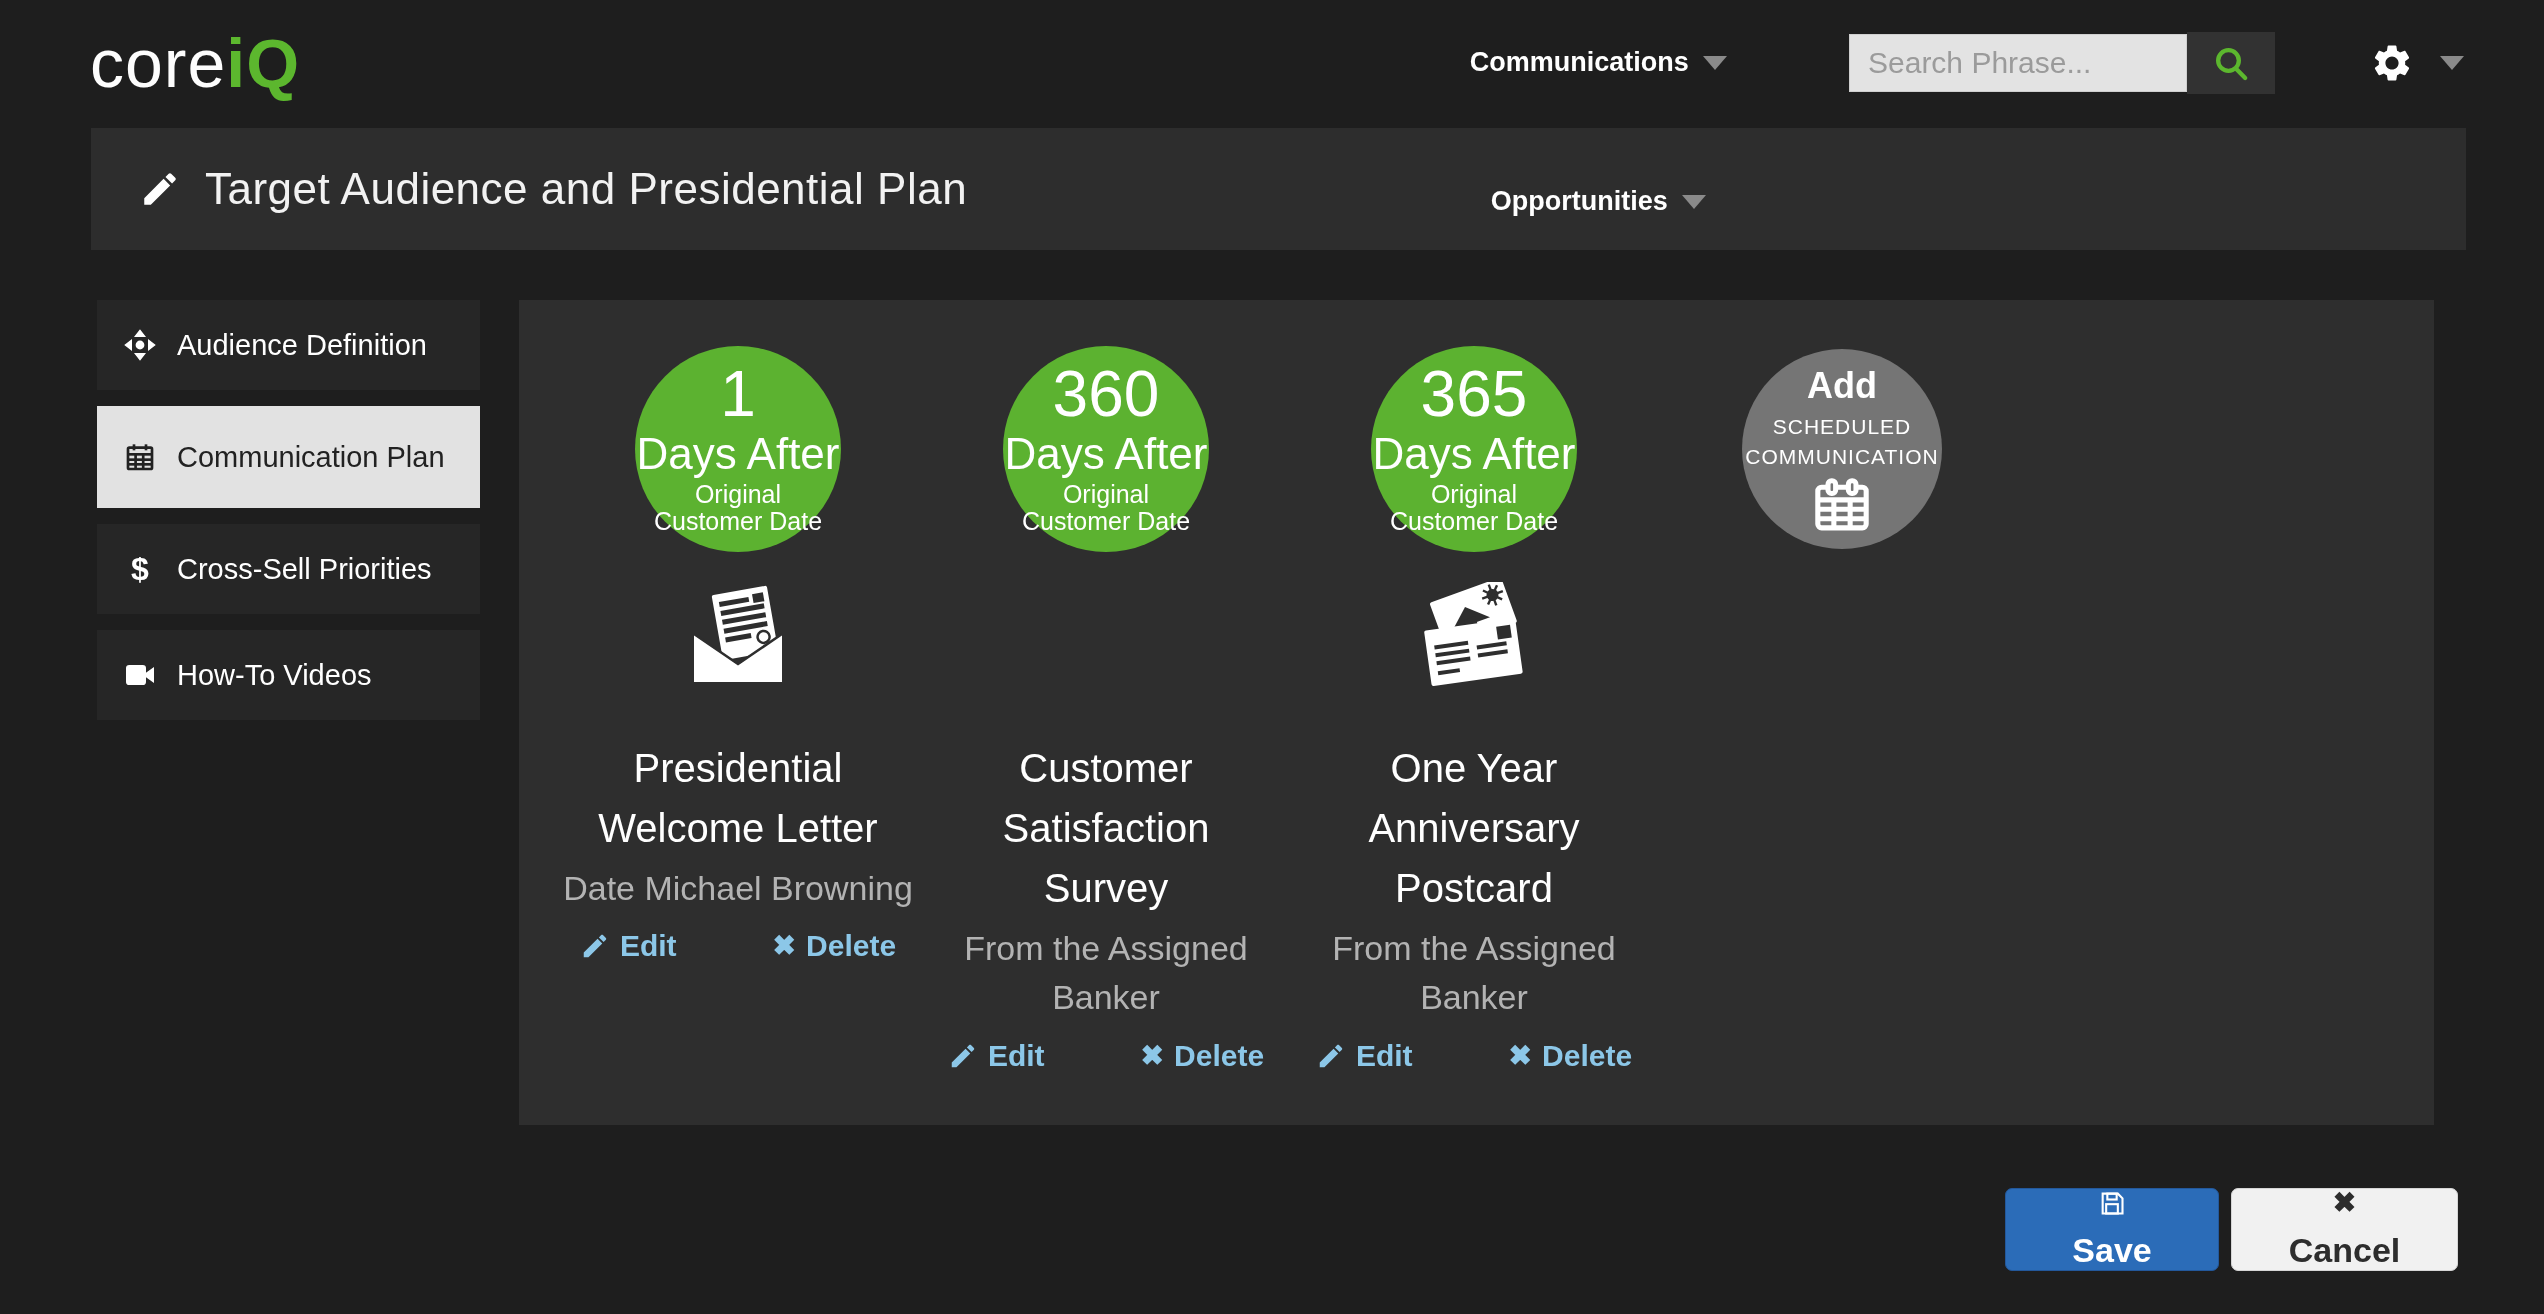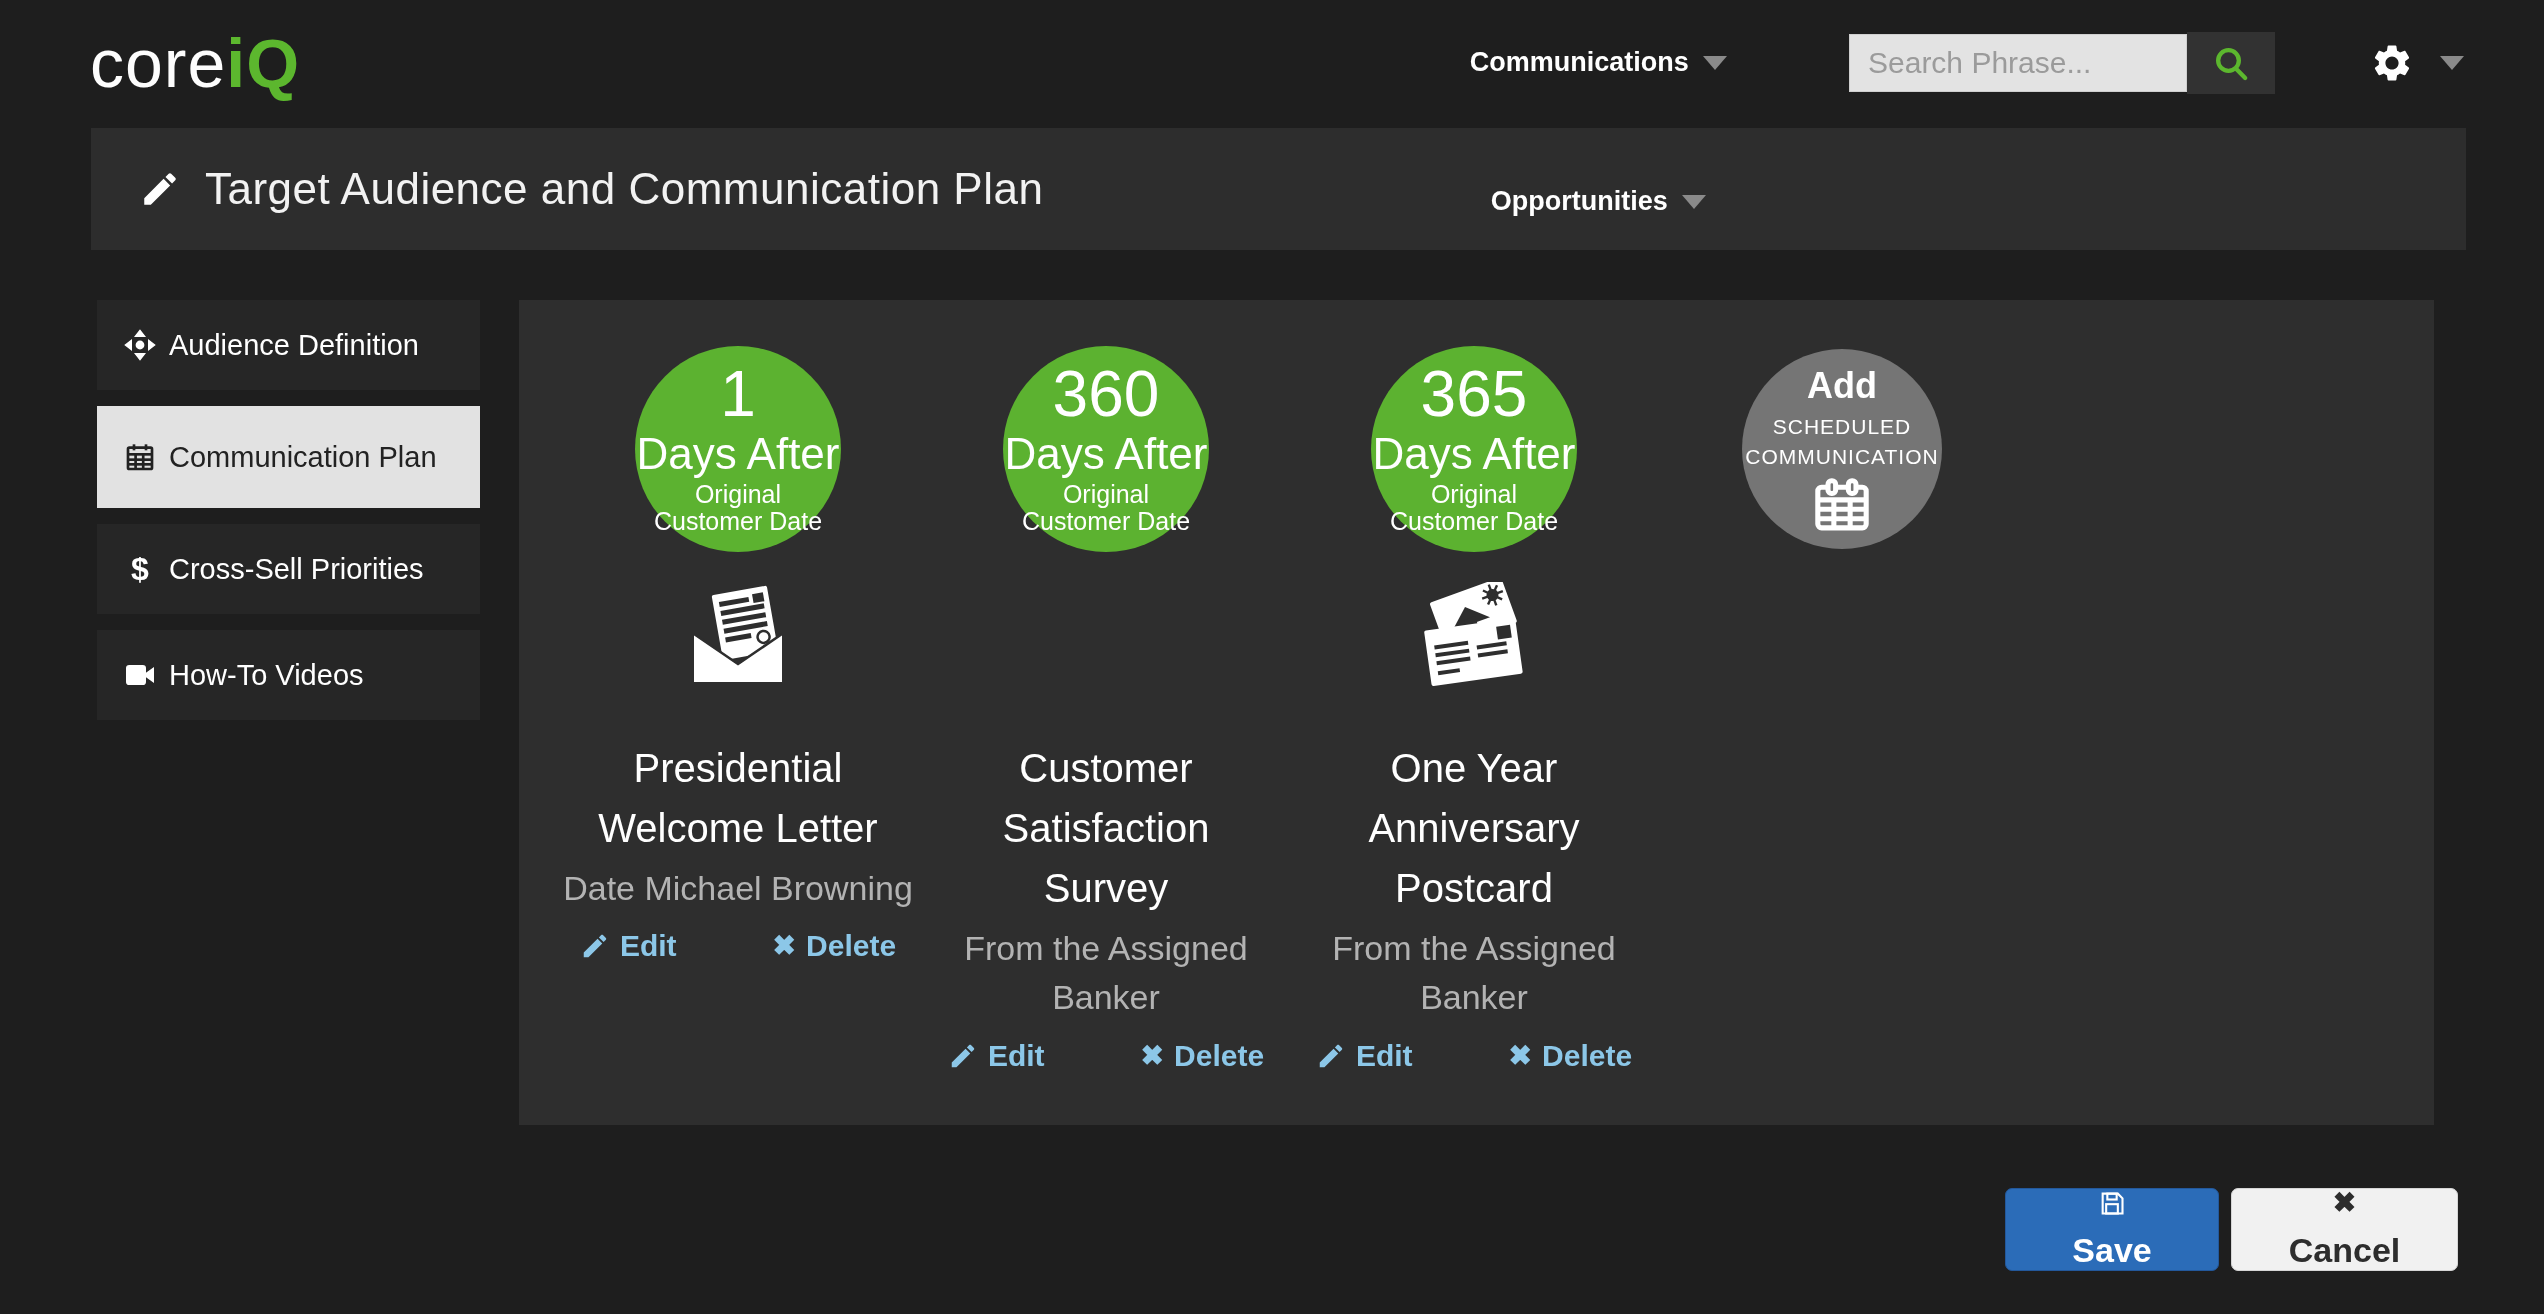--- a/index.html
+++ b/index.html
@@ -43,21 +43,21 @@
     padding-left: 48px;
     gap: 24px;
   }
   .pageheader .title { font-size: 44px; font-weight: 300; color: #f2f2f2; letter-spacing: 0.5px; }
   .pencil-lg { width: 42px; height: 42px; fill: #fff; }
   
   .content { display: flex; align-items: flex-start; margin: 50px 0 0 97px; }
   .sidebar { width: 383px; display: flex; flex-direction: column; }
   .side-item {
     height: 90px; margin-bottom: 16px; background: #262626;
-    display: flex; align-items: center; gap: 12px; padding-left: 26px;
+    display: flex; align-items: center; gap: 20px; padding-left: 26px;
     font-size: 29px; color: #fff; cursor: pointer;
   }
   .side-item.active { background: #e2e2e2; color: #222; height: 102px; }
   .side-icon { width: 34px; height: 34px; flex: 0 0 auto; display:flex; align-items:center; justify-content:center; }
   .side-icon svg { width: 32px; height: 32px; fill: currentColor; stroke: currentColor; }
   .dollar { font-size: 32px; font-weight: 700; }
   .panel {
     margin-left: 39px;
     width: 1915px;
     height: 825px;
@@ -132,21 +132,21 @@
       <path d="M19.14 12.94c.04-.3.06-.61.06-.94 0-.32-.02-.64-.07-.94l2.03-1.58c.18-.14.23-.41.12-.61l-1.92-3.32c-.12-.22-.37-.29-.59-.22l-2.39.96c-.5-.38-1.03-.7-1.62-.94l-.36-2.54c-.04-.24-.24-.41-.48-.41h-3.84c-.24 0-.43.17-.47.41l-.36 2.54c-.59.24-1.13.57-1.62.94l-2.39-.96c-.22-.08-.47 0-.59.22L2.74 8.87c-.12.21-.08.47.12.61l2.03 1.58c-.05.3-.09.63-.09.94s.02.64.07.94l-2.03 1.58c-.18.14-.23.41-.12.61l1.92 3.32c.12.22.37.29.59.22l2.39-.96c.5.38 1.03.7 1.62.94l.36 2.54c.05.24.24.41.48.41h3.84c.24 0 .44-.17.47-.41l.36-2.54c.59-.24 1.13-.56 1.62-.94l2.39.96c.22.08.47 0 .59-.22l1.92-3.32c.12-.22.07-.47-.12-.61l-2.01-1.58zM12 15.6c-1.98 0-3.6-1.62-3.6-3.6s1.62-3.6 3.6-3.6 3.6 1.62 3.6 3.6-1.62 3.6-3.6 3.6z"></path>
     </svg>
     <span class="caret"></span>
   </div>
 </div>
 
 <div class="pageheader">
   <svg class="pencil-lg" viewBox="0 0 24 24">
     <path d="M3 17.25V21h3.75L17.81 9.94l-3.75-3.75L3 17.25zM20.71 7.04c.39-.39.39-1.02 0-1.41l-2.34-2.34c-.39-.39-1.02-.39-1.41 0l-1.83 1.83 3.75 3.75 1.83-1.83z"></path>
   </svg>
-  <span class="title">Target Audience and Communication Plan</span>
+  <span class="title">Target Audience and Presidential Plan</span>
 </div>
 
 <div class="content">
 
   <div class="sidebar">
     <div class="side-item">
       <span class="side-icon">
         <svg viewBox="0 0 24 24">
             <path d="M12 1l3.5 4.5h-7L12 1zM12 23l-3.5-4.5h7L12 23zM1 12l4.5-3.5v7L1 12zM23 12l-4.5 3.5v-7L23 12zM12 9.2a2.8 2.8 0 1 1 0 5.6 2.8 2.8 0 0 1 0-5.6z"></path>
           </svg>

